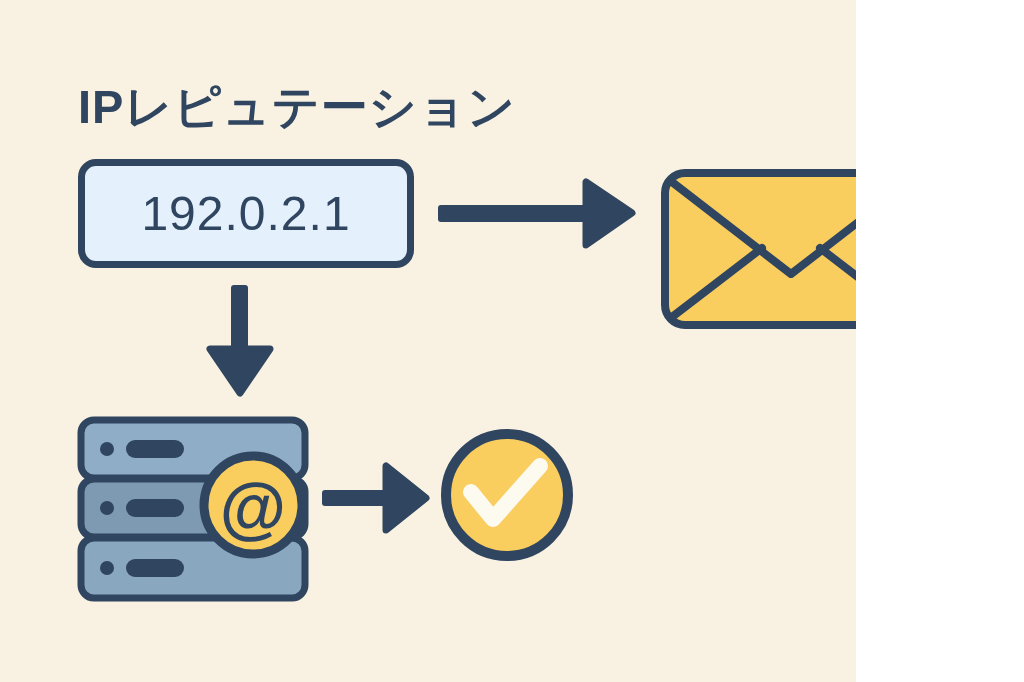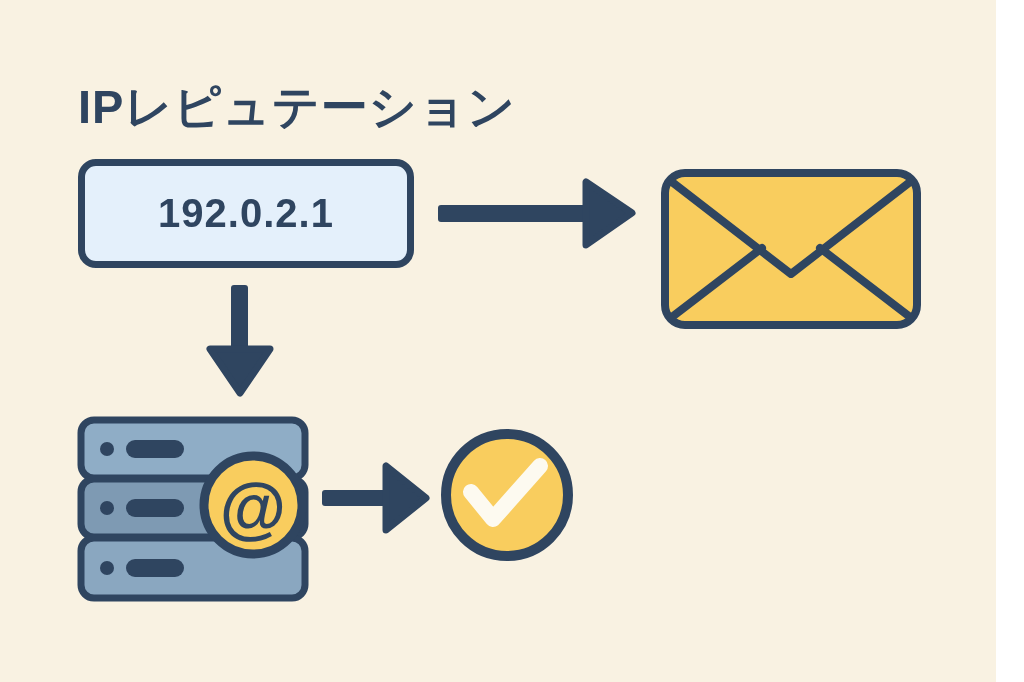--- a/index.html
+++ b/index.html
@@ -9,36 +9,36 @@
     --yellow:#F9CD5E;
     --server-slab-light:#8FADC6;
     --server-slab-dark:#7E9AB3;
     --server-slab-mid:#8AA7C0;
     --check-white:#FDFAF0;
   }
   *{margin:0;padding:0;box-sizing:border-box;}
   html,body{width:1024px;height:682px;}
   body{font-family:"Liberation Sans","DejaVu Sans",sans-serif;}
   .canvas{
-    position:relative;width:996px;height:682px;overflow:hidden;
+    position:relative;width:856px;height:682px;overflow:hidden;
     background:var(--background);
   }
   .title{
     position:absolute;left:78px;top:76px;
     font-size:47px;font-weight:bold;color:var(--navy);
     letter-spacing:1px;white-space:nowrap;
   }
   .ip-box{
     position:absolute;left:78px;top:159px;width:336px;height:109px;
     background:var(--ip-box-fill);
     border:7px solid var(--navy);border-radius:18px;
     display:flex;align-items:center;justify-content:center;
   }
   .ip-text{
-    font-size:40px;font-weight:bold;color:var(--navy);
+    font-size:48px;font-weight:normal;color:var(--navy);
     letter-spacing:1px;white-space:nowrap;
   }
   .arrow{position:absolute;}
   .arrow-right-main{left:436px;top:174px;width:200px;height:78px;}
   .arrow-down{left:205px;top:285px;width:70px;height:114px;}
   .arrow-right-small{left:320px;top:460px;width:110px;height:76px;}
   .envelope{position:absolute;left:660px;top:168px;width:262px;height:162px;}
   .mail-label{
     position:absolute;left:601px;top:340px;width:380px;
     text-align:center;font-size:47px;font-weight:bold;color:var(--navy);

